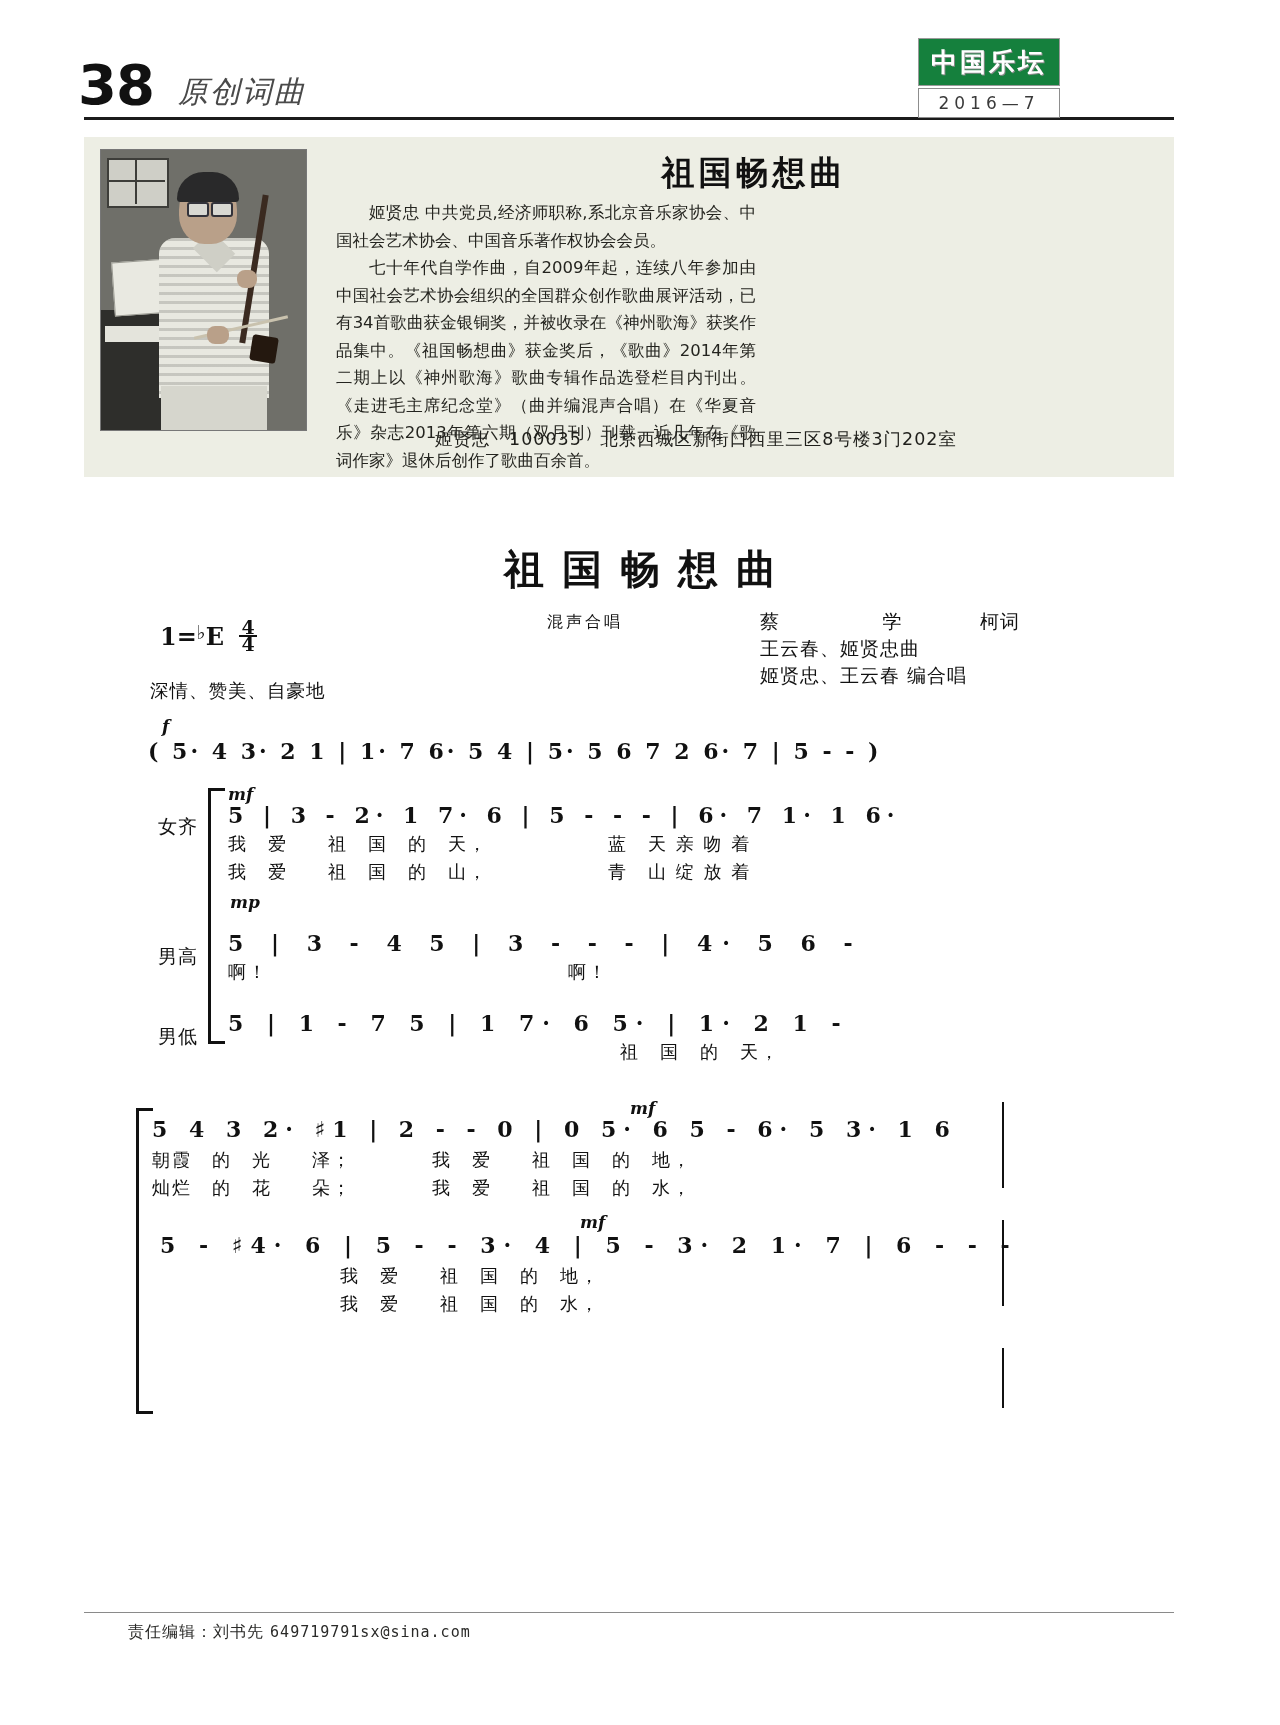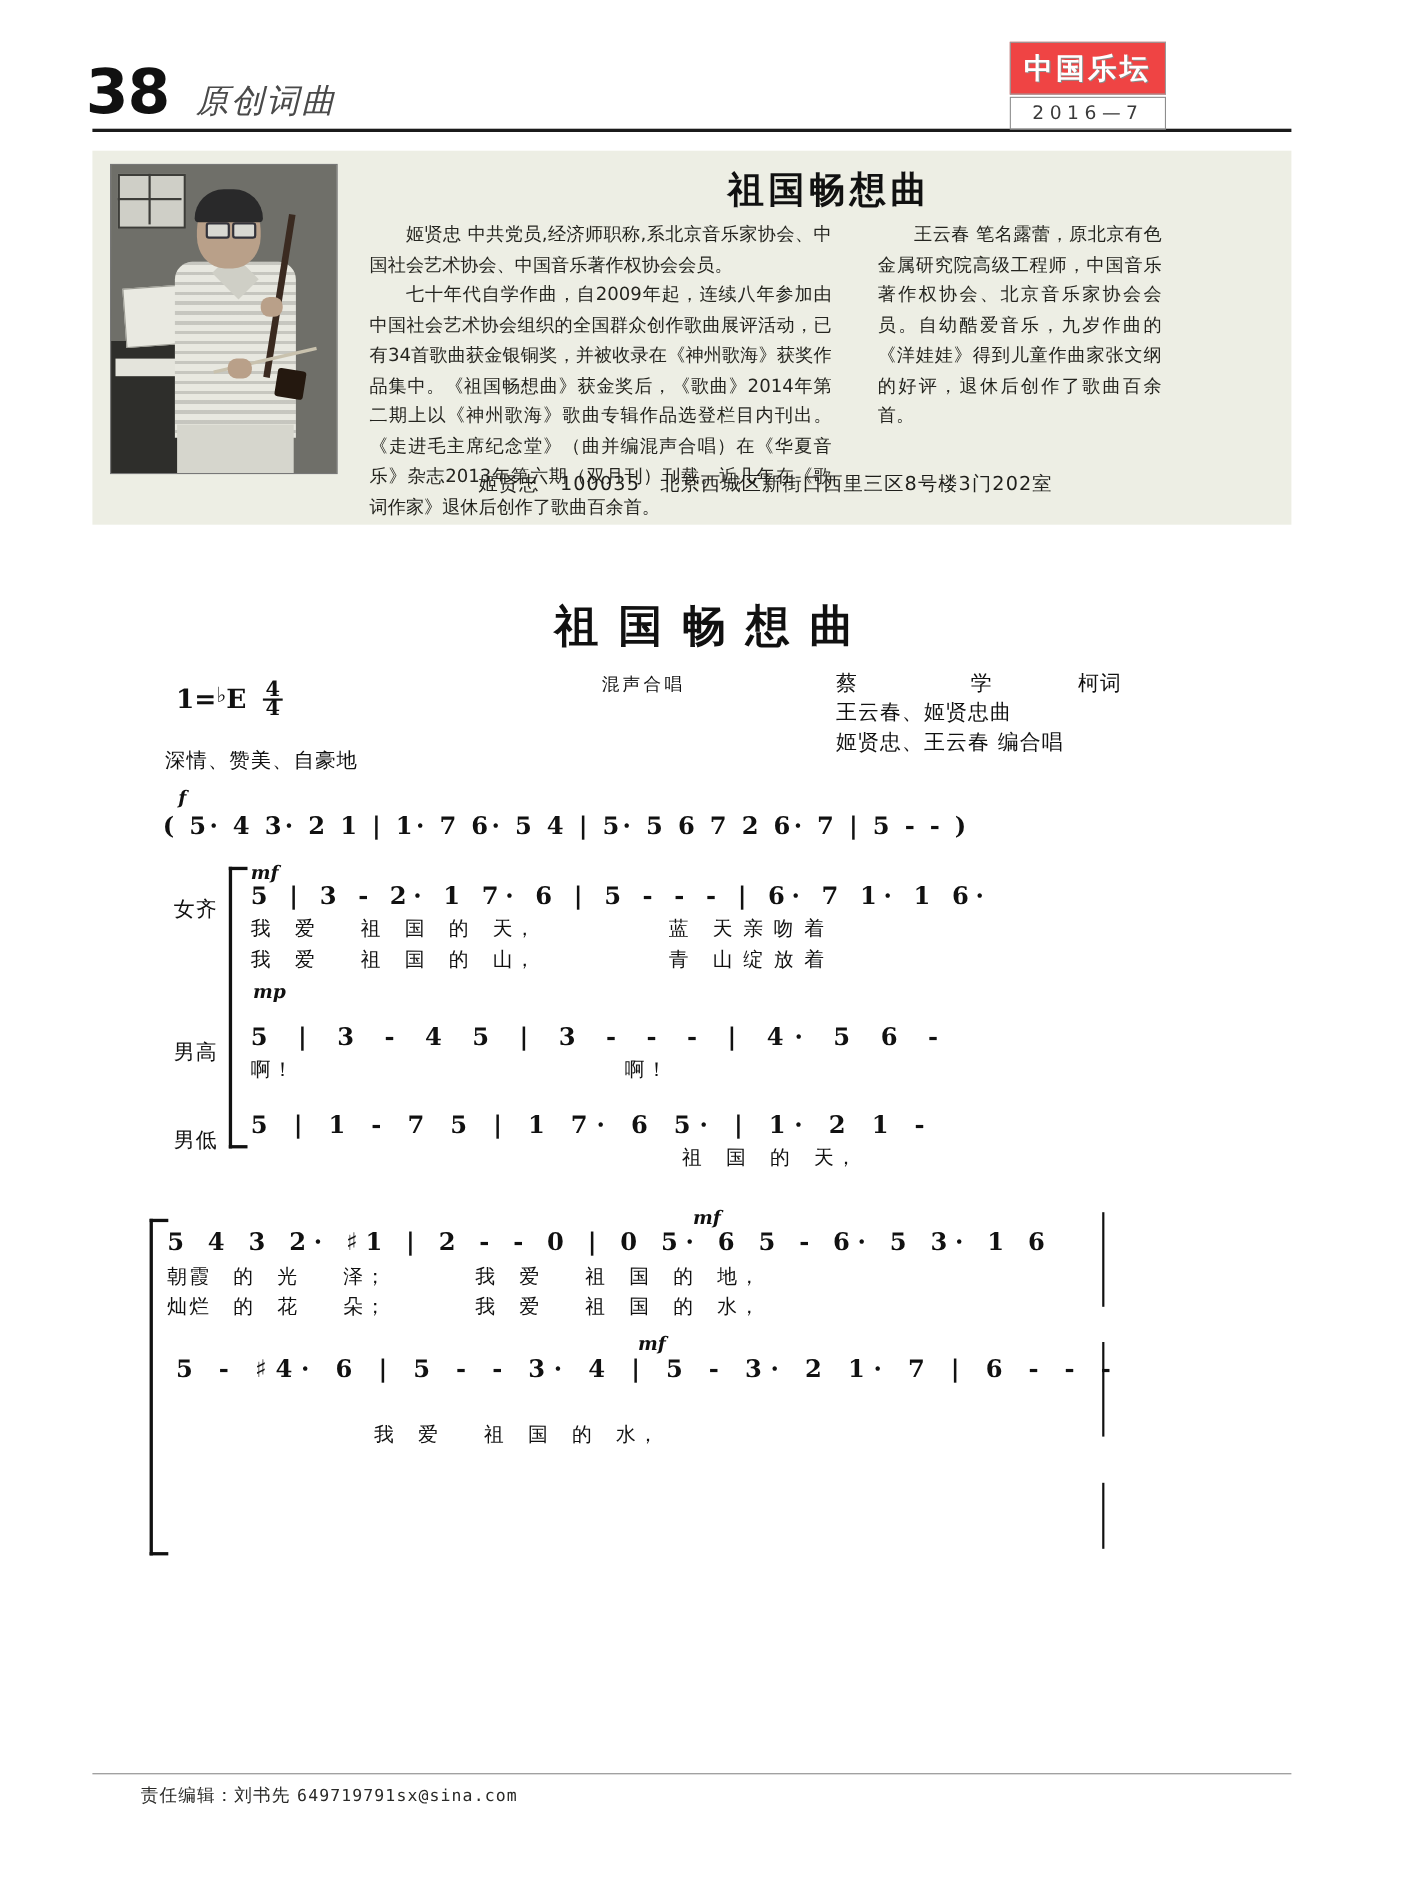--- a/index.html
+++ b/index.html
@@ -16,21 +16,21 @@
   }
   #header-cat{
     position:absolute;left:178px;top:72px;font-size:30px;color:#4a4a4a;
     font-family:"DejaVu Serif","Liberation Serif",serif;letter-spacing:2px;font-style:italic;
   }
   #header-rule{
     position:absolute;left:84px;top:117px;width:1090px;height:3px;background:#1b1b1b;
   }
   #logo-box{
     position:absolute;left:918px;top:38px;width:140px;height:46px;
-    background:#ef4444;border:1px solid #9a9a9a;
+    background:#15803d;border:1px solid #9a9a9a;
     display:flex;align-items:center;justify-content:center;
   }
   #logo-text{
     font-family:"DejaVu Serif","Liberation Serif",serif;font-size:26px;color:#ffffff;
     letter-spacing:3px;font-weight:700;text-shadow:1px 1px 0 #8a8a8a;
   }
   #issue-box{
     position:absolute;left:918px;top:88px;width:140px;height:28px;
     border:1px solid #8d8d8d;display:flex;align-items:center;justify-content:center;
   }
@@ -167,23 +167,20 @@
     <div class="ph" id="ph-hand2"></div>
   </div>
 
   <div id="song-head-title">祖国畅想曲</div>
 
   <div class="bio-col" id="bio-left">
     <p class="bio-p">姬贤忠 中共党员,经济师职称,系北京音乐家协会、中国社会艺术协会、中国音乐著作权协会会员。</p>
     <p class="bio-p">七十年代自学作曲，自2009年起，连续八年参加由中国社会艺术协会组织的全国群众创作歌曲展评活动，已有34首歌曲获金银铜奖，并被收录在《神州歌海》获奖作品集中。《祖国畅想曲》获金奖后，《歌曲》2014年第二期上以《神州歌海》歌曲专辑作品选登栏目内刊出。《走进毛主席纪念堂》（曲并编混声合唱）在《华夏音乐》杂志2013年第六期（双月刊）刊载。近几年在《歌词作家》退休后创作了歌曲百余首。</p>
   </div>
 
-  <div class="bio-col" id="bio-right">
-    <p class="bio-p">王云春 笔名露蕾，原北京有色金属研究院高级工程师，中国音乐著作权协会、北京音乐家协会会员。自幼酷爱音乐，九岁作曲的《洋娃娃》得到儿童作曲家张文纲的好评，退休后创作了歌曲百余首。</p>
-  </div>
 
   <div id="bio-contact">姬贤忠　100035　北京西城区新街口西里三区8号楼3门202室</div>
 </div>
 
 <div id="score">
 
   <div id="score-title">祖国畅想曲</div>
   <div id="score-sub">混声合唱</div>
 
   <div id="credits">
@@ -229,20 +226,21 @@
   <div class="lyr-row" style="left:480px;top:520px;">　　　　　　　祖　国　的　天，</div>
 
   <div class="sysbracket" style="left:136px;top:588px;width:14px;height:300px;"></div>
   <span class="dyn" style="left:630px;top:578px;">mf</span>
   <div class="jp-row" style="left:152px;top:596px;letter-spacing:7px;">5  4  3  2·  ♯1 | 2  -  -  0 | 0  5· 6 5  -  6· 5 3· 1 6</div>
   <div class="lyr-row" style="left:152px;top:628px;">朝霞　的　光　　泽；　　　　我　爱　　祖　国　的　地，</div>
   <div class="lyr-row" style="left:152px;top:656px;">灿烂　的　花　　朵；　　　　我　爱　　祖　国　的　水，</div>
 
   <span class="dyn" style="left:580px;top:692px;">mf</span>
   <div class="jp-row" style="left:160px;top:712px;letter-spacing:8px;">5  -  ♯4·  6 | 5  -  -  3· 4 | 5  -  3· 2 1· 7 | 6  -  -  -</div>
+  <div class="lyr-row" style="left:160px;top:744px;">　　　　　　　　　我　爱　　祖　国　的　地，</div>
   <div class="lyr-row" style="left:160px;top:772px;">　　　　　　　　　我　爱　　祖　国　的　水，</div>
 
 
   <div class="bar" style="left:1002px;top:582px;height:86px;"></div>
   <div class="bar" style="left:1002px;top:700px;height:86px;"></div>
   <div class="bar" style="left:1002px;top:828px;height:60px;"></div>
 </div>
 
 <div id="footer-rule"></div>
 <div id="footer-text">

